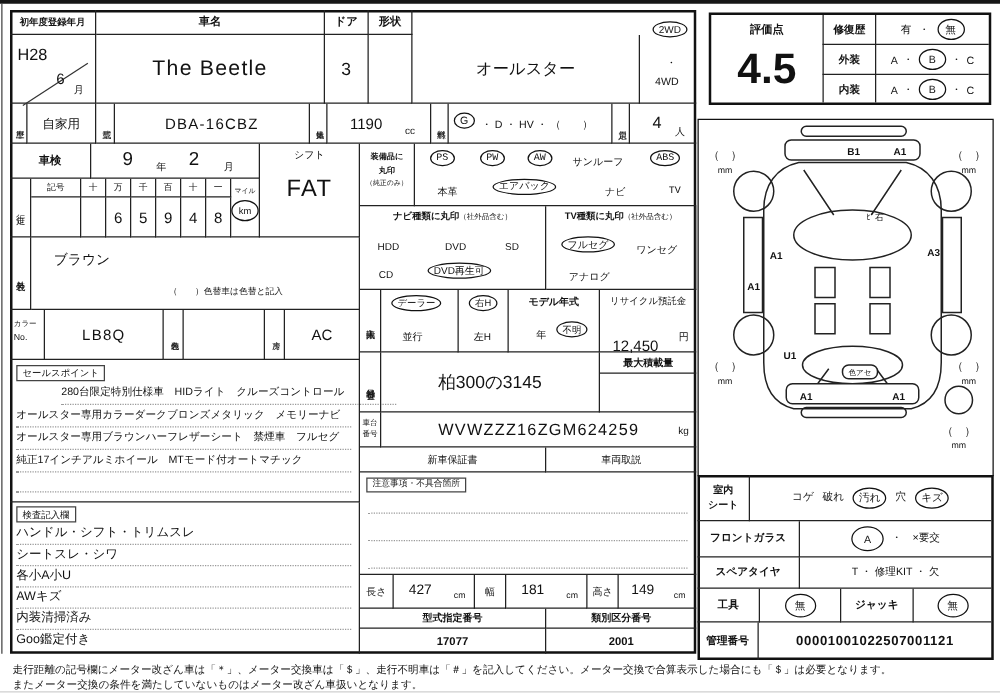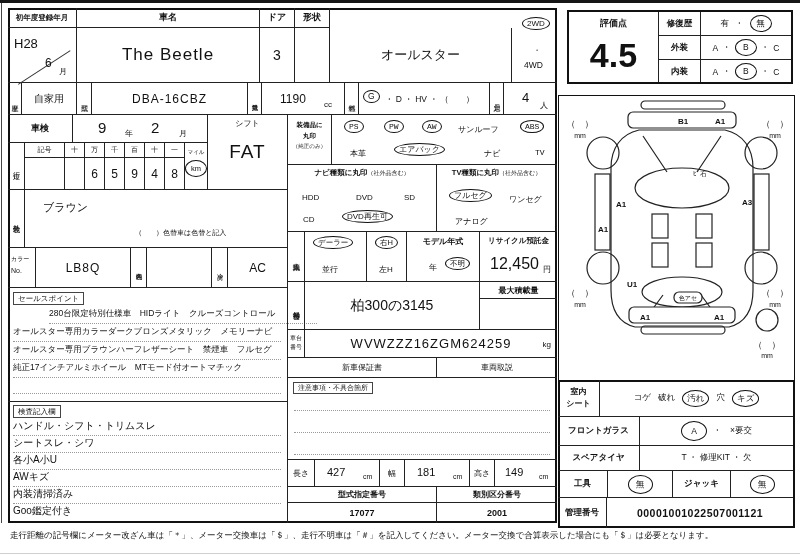--- a/index.html
+++ b/index.html
@@ -187,22 +187,22 @@
   <div class="a br bb" style="left:367px;top:232px;width:40px;height:50px;">
     <span class="circ a" style="left:8px;top:4px;font-size:7.5px;">右H</span>
     <span class="a" style="left:12px;top:32px;font-size:8px;">左H</span>
   </div>
   <div class="a br bb" style="left:407px;top:232px;width:73px;height:50px;">
     <div class="c" style="margin-top:4px;font-size:8px;font-weight:bold;">モデル年式</div>
     <span class="a" style="left:22px;top:30px;font-size:8px;">年</span>
     <span class="circ a" style="left:38px;top:25px;font-size:7.5px;">不明</span>
   </div>
   <div class="a bb" style="left:480px;top:232px;width:77px;height:50px;">
-    <div class="c" style="margin-top:4px;font-size:7.5px;font-weight:bold;">リサイクル預託金</div>
-    <span class="a" style="left:10px;top:23px;font-size:16px;">12,450</span>
+    <div class="c" style="margin-top:4px;font-size:7.5px;font-weight:normal;">リサイクル預託金</div>
+    <span class="a" style="left:10px;top:38px;font-size:12px;">12,450</span>
     <span class="a" style="left:63px;top:32px;font-size:8px;">円</span>
   </div>
 
   <div class="a c br bb v" style="left:288px;top:282px;width:17px;height:48px;font-size:7.5px;">登録番号</div>
   <div class="a c br bb" style="left:305px;top:282px;width:175px;height:48px;font-size:14px;">柏300の3145</div>
   <div class="a bb" style="left:480px;top:282px;width:77px;height:48px;">
     <div class="c bb" style="height:16px;font-size:8px;font-weight:bold;">最大積載量</div>
     <div class="a" style="right:6px;top:32px;font-size:8px;margin-top:26px;">kg</div>
   </div>
 
@@ -346,13 +346,14 @@
     <span class="circ" style="font-size:8.5px;min-width:15px;min-height:15px;">無</span>
   </div>
   <div class="a c br bb bold" style="left:673px;top:471px;width:58px;height:27px;font-size:8.5px;">ジャッキ</div>
   <div class="a c bb" style="left:731px;top:471px;width:62px;height:27px;">
     <span class="circ" style="font-size:8.5px;min-width:15px;min-height:15px;">無</span>
   </div>
   <div class="a c br bold" style="left:558px;top:498px;width:49px;height:30px;font-size:8.5px;">管理番号</div>
   <div class="a c" style="left:607px;top:498px;width:186px;height:30px;font-size:10.5px;font-weight:600;letter-spacing:0.5px;">00001001022507001121</div>
 
   <div class="a nw" style="left:10px;top:530px;width:785px;font-size:8.5px;">走行距離の記号欄にメーター改ざん車は「＊」、メーター交換車は「＄」、走行不明車は「＃」を記入してください。メーター交換で合算表示した場合にも「＄」は必要となります。</div>
+  <div class="a nw" style="left:10px;top:542px;width:785px;font-size:8.5px;">またメーター交換の条件を満たしていないものはメーター改ざん車扱いとなります。</div>
 </div>
 
 </body></html>

